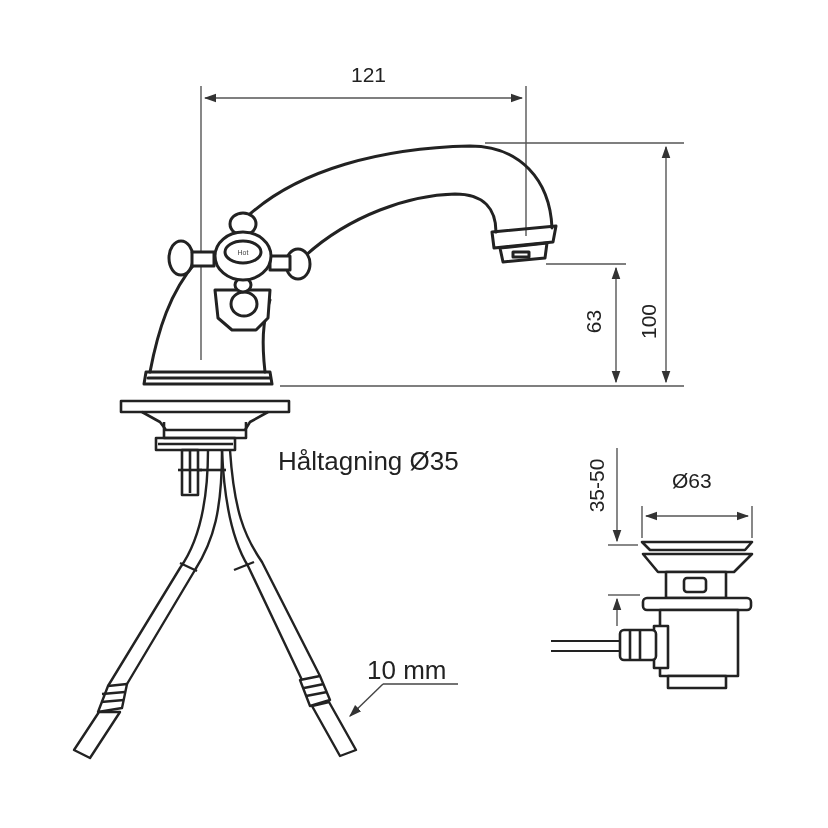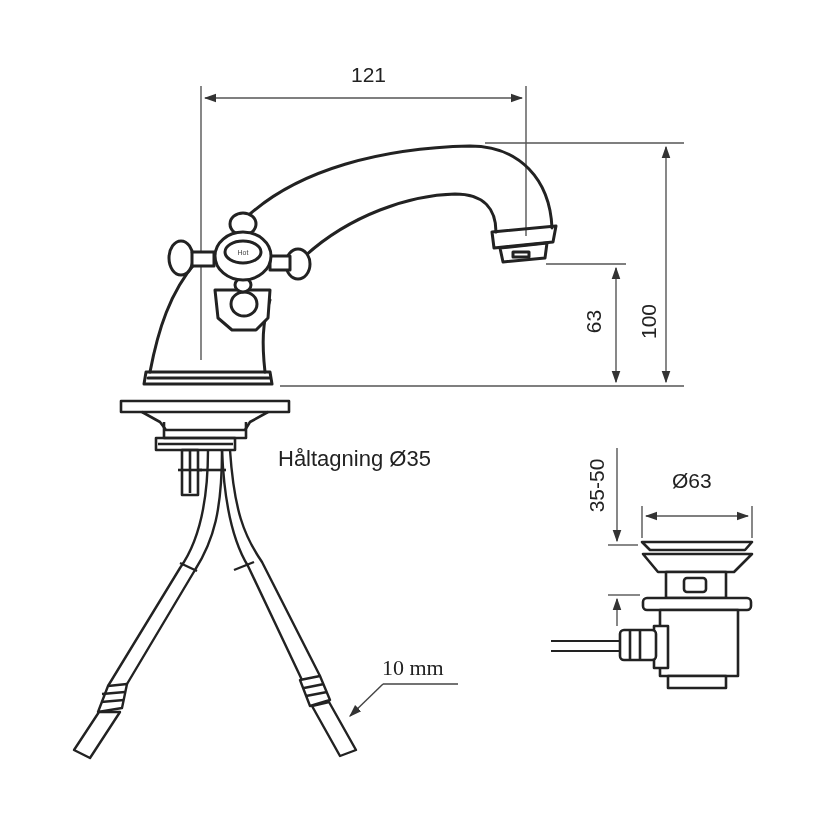--- a/index.html
+++ b/index.html
@@ -1,20 +1,20 @@
 <!DOCTYPE html>
 <html><head>
   <meta charset="utf-8">
   <style>
     html, body { margin: 0; padding: 0; background: #ffffff; }
     body { width: 828px; height: 828px; overflow: hidden; position: relative; font-family: "Liberation Sans", "DejaVu Sans", sans-serif; }
     #canvas { position: absolute; left: 0; top: 0; width: 828px; height: 828px; }
     .lbl { position: absolute; color: #222222; font-family: "Liberation Sans", "DejaVu Sans", sans-serif; white-space: nowrap; line-height: 1; text-align: right; }
     .dim { font-size: 21px; }
-    .note { font-size: 22px; }
+    .note { font-size: 26px; }
     .rot { transform: rotate(-90deg); transform-origin: center center; }
   </style>
 </head>
 <body>
 
 <svg id="canvas" viewBox="0 0 828 828" xmlns="http://www.w3.org/2000/svg">
   <defs>
     <marker id="arr" viewBox="0 0 10 10" refX="9" refY="5" markerWidth="9" markerHeight="9" orient="auto-start-reverse">
       <path d="M0,1.5 L10,5 L0,8.5 z" fill="#333"></path>
     </marker>
@@ -143,13 +143,13 @@
     <line x1="617" y1="626" x2="617" y2="599" marker-end="url(#arr)"></line>
   </g>
 </svg>
 
 <span class="lbl dim" style="left:351px; top:64px;">121</span>
 <span class="lbl dim rot" style="left:578px; top:311px; width:30px; text-align:center;">63</span>
 <span class="lbl dim rot" style="left:628px; top:311px; width:40px; text-align:center;">100</span>
 <span class="lbl note" style="left:278px; top:448px;">Håltagning Ø35</span>
 <span class="lbl dim" style="left:672px; top:470px;">Ø63</span>
 <span class="lbl dim rot" style="left:566px; top:475px; width:60px; text-align:center;">35-50</span>
-<span class="lbl note" style="left:382px; top:657px;font-family:Liberation Serif, serif;">10 mm</span>
+<span class="lbl note" style="left:367px; top:657px;">10 mm</span>
 
 </body></html>

